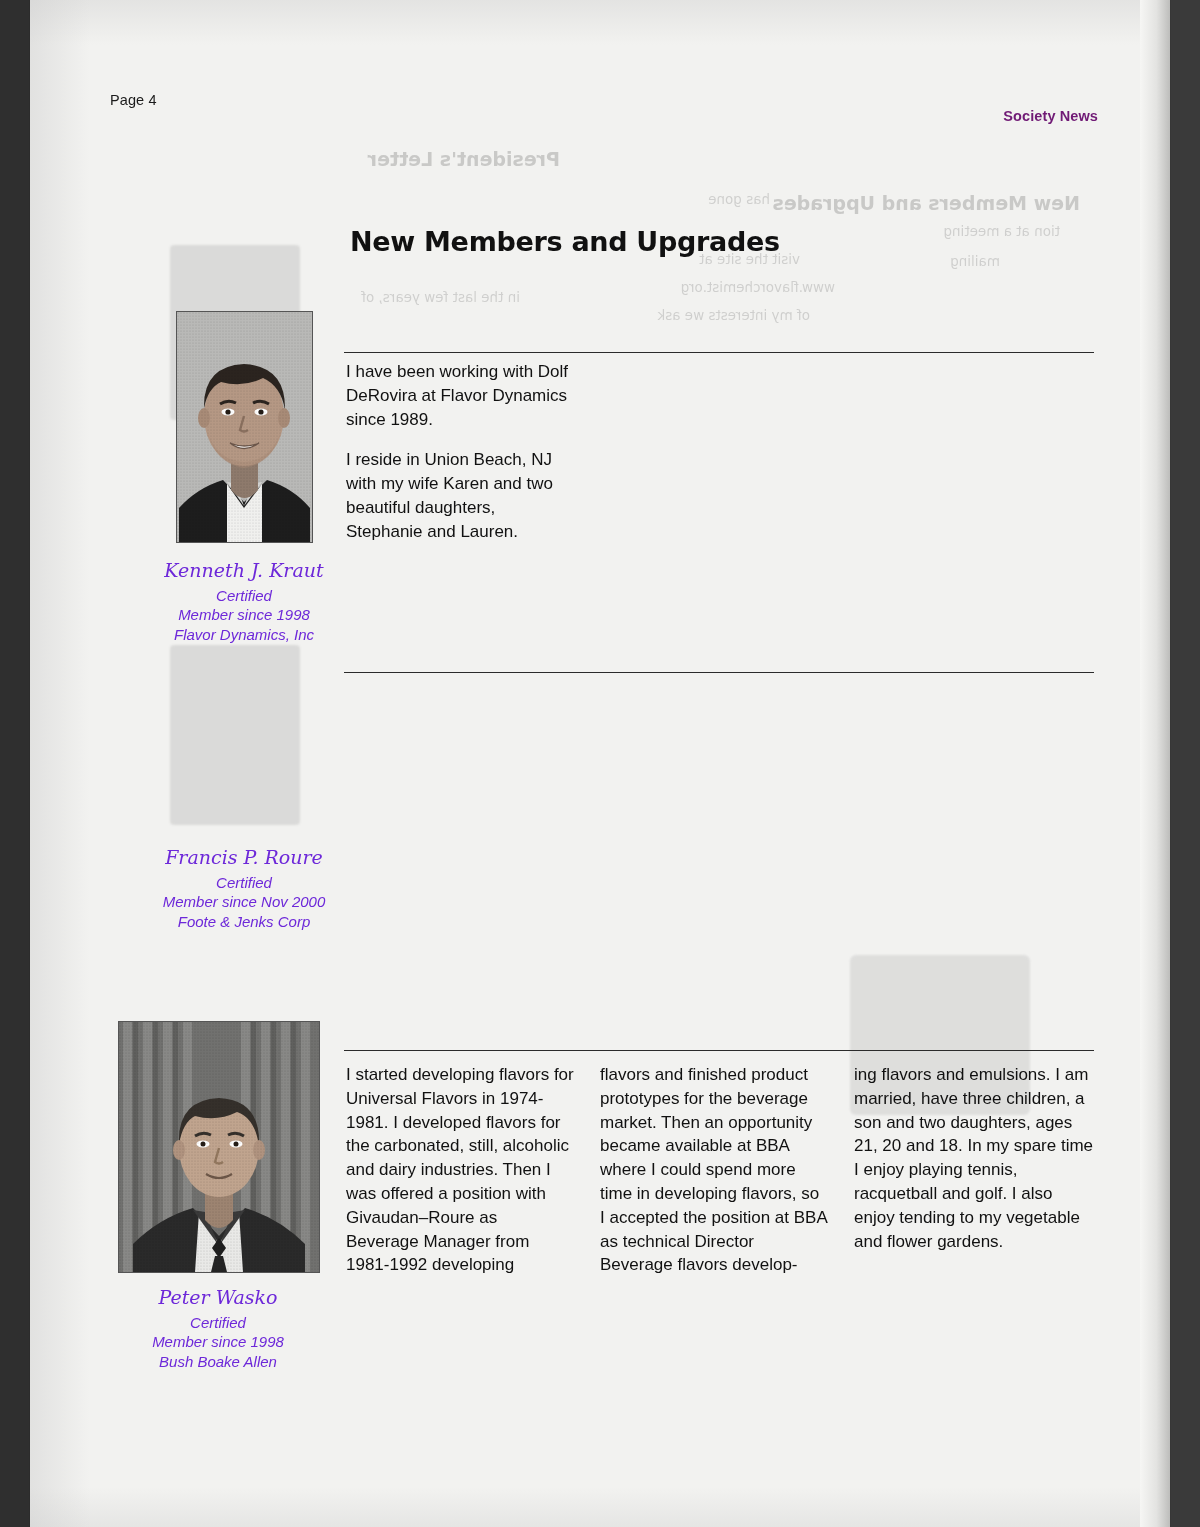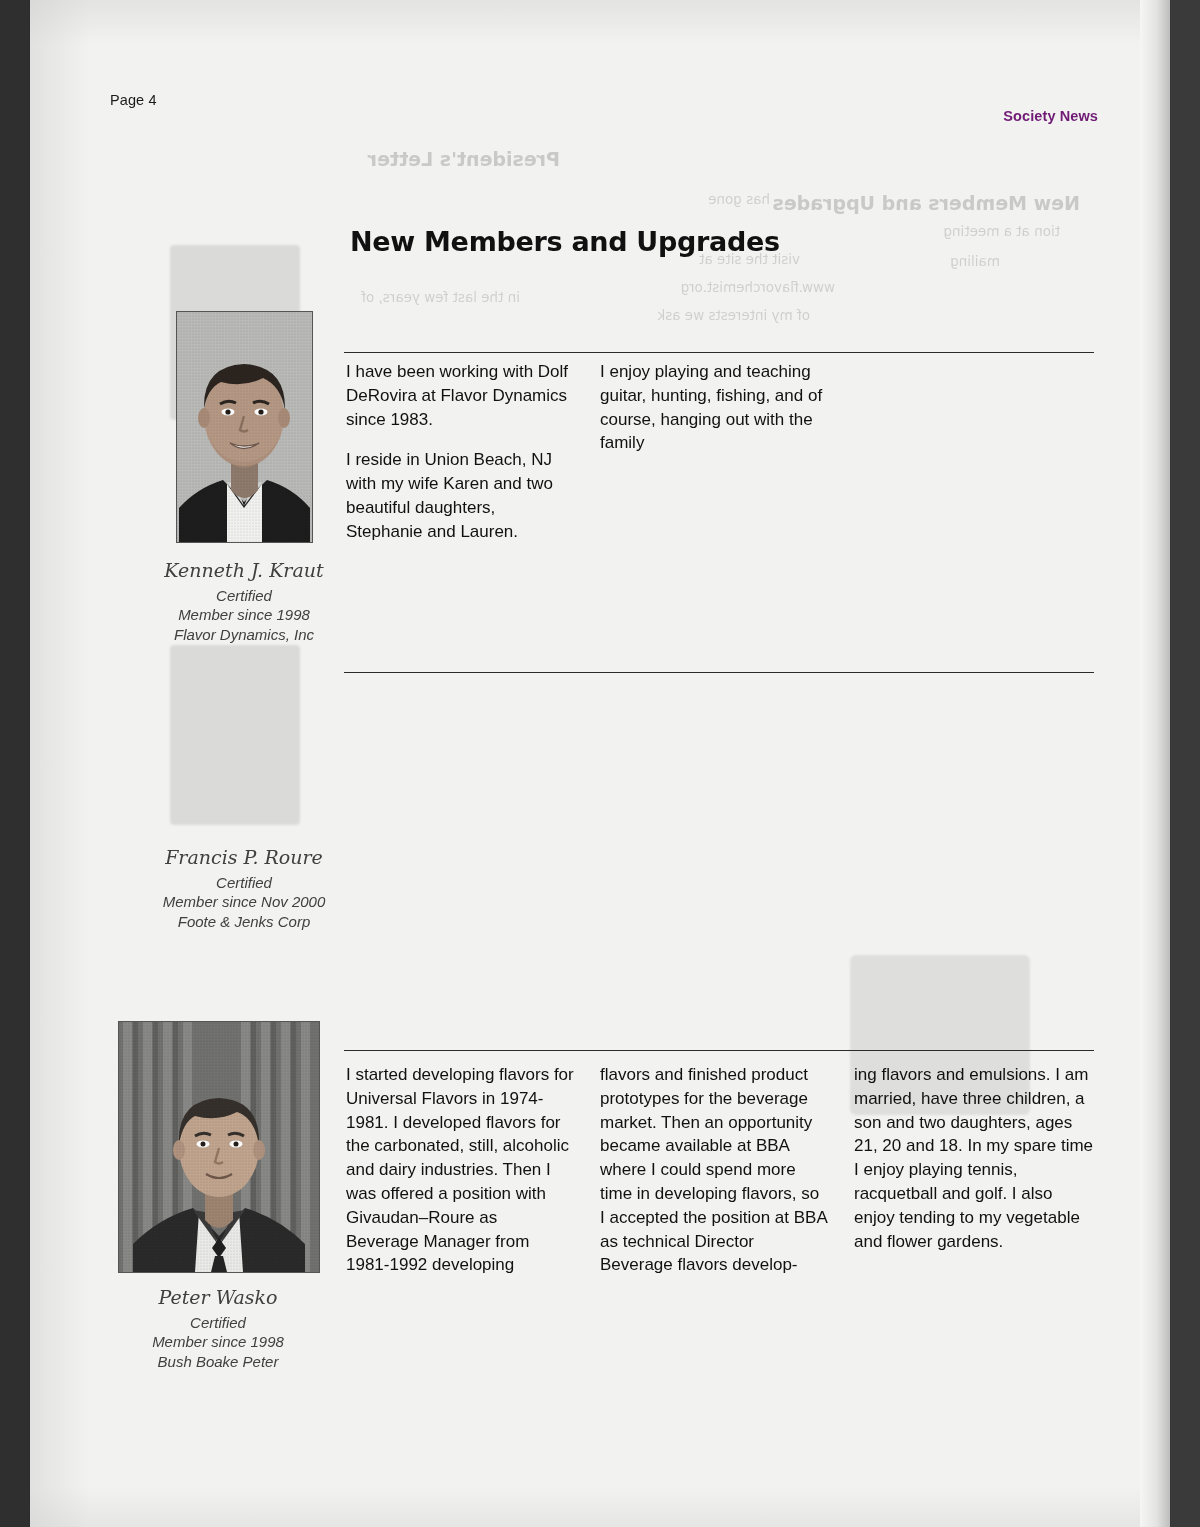--- a/index.html
+++ b/index.html
@@ -100,21 +100,21 @@
     background: #d7d7d5;
     overflow: hidden;
   }
   .photo svg { display: block; }
 
   .caption {
     position: absolute;
     text-align: center;
     width: 230px;
     line-height: 1.30;
-    color: #404040;
+    color: #6d28d9;
   }
   .caption .nm {
     font-size: 19px;
     font-style: italic;
     font-family: "DejaVu Serif", serif;
     display: block;
     margin-bottom: 3px;
   }
   .caption .ln {
     font-size: 15px;
@@ -230,27 +230,24 @@
     </div>
 
     <div class="caption" style="left:99px; top:558px;">
       <span class="nm">Kenneth J. Kraut</span>
       <span class="ln">Certified</span>
       <span class="ln">Member since 1998</span>
       <span class="ln">Flavor Dynamics, Inc</span>
     </div>
 
     <div class="col" style="left:316px; top:360px; width:228px;">
-      <p>I have been working with Dolf DeRovira at Flavor Dynamics since 1983.</p>
+      <p>I have been working with Dolf DeRovira at Flavor Dynamics since 1989.</p>
       <p>I reside in Union Beach, NJ with my wife Karen and two beautiful daughters, Stephanie and Lauren.</p>
     </div>
 
-    <div class="col" style="left:570px; top:360px; width:228px;">
-      <p>I enjoy playing and teaching guitar, hunting, fishing, and of course, hanging out with the family</p>
-    </div>
 
     <div class="caption" style="left:99px; top:845px;">
       <span class="nm">Francis P. Roure</span>
       <span class="ln">Certified</span>
       <span class="ln">Member since Nov 2000</span>
       <span class="ln">Foote &amp; Jenks Corp</span>
     </div>
 
     <div class="photo" style="left:88px; top:1021px; width:200px; height:250px;">
       <svg width="200" height="250" viewBox="0 0 200 250" xmlns="http://www.w3.org/2000/svg">
@@ -315,21 +312,21 @@
             <circle cx="1" cy="1" r="0.6" fill="#000"></circle>
           </pattern>
         </defs>
       </svg>
     </div>
 
     <div class="caption" style="left:73px; top:1285px;">
       <span class="nm">Peter Wasko</span>
       <span class="ln">Certified</span>
       <span class="ln">Member since 1998</span>
-      <span class="ln">Bush Boake Peter</span>
+      <span class="ln">Bush Boake Allen</span>
     </div>
 
     <div class="col" style="left:316px; top:1063px; width:228px;">
       <p>I started developing flavors for Universal Flavors in 1974-1981. I developed flavors for the carbonated, still, alcoholic and dairy industries. Then I was offered a position with Givaudan–Roure as Beverage Manager from 1981-1992 developing</p>
     </div>
     <div class="col" style="left:570px; top:1063px; width:228px;">
       <p>flavors and finished product prototypes for the beverage market. Then an opportunity became available at BBA where I could spend  more time in developing flavors, so I accepted the position at BBA as technical Director Beverage flavors develop-</p>
     </div>
     <div class="col" style="left:824px; top:1063px; width:240px;">
       <p>ing flavors and emulsions. I am married, have three children, a son and two daughters, ages 21, 20 and 18. In my spare time I enjoy playing tennis, racquetball and golf. I also enjoy tending to my vegetable and flower gardens.</p>

